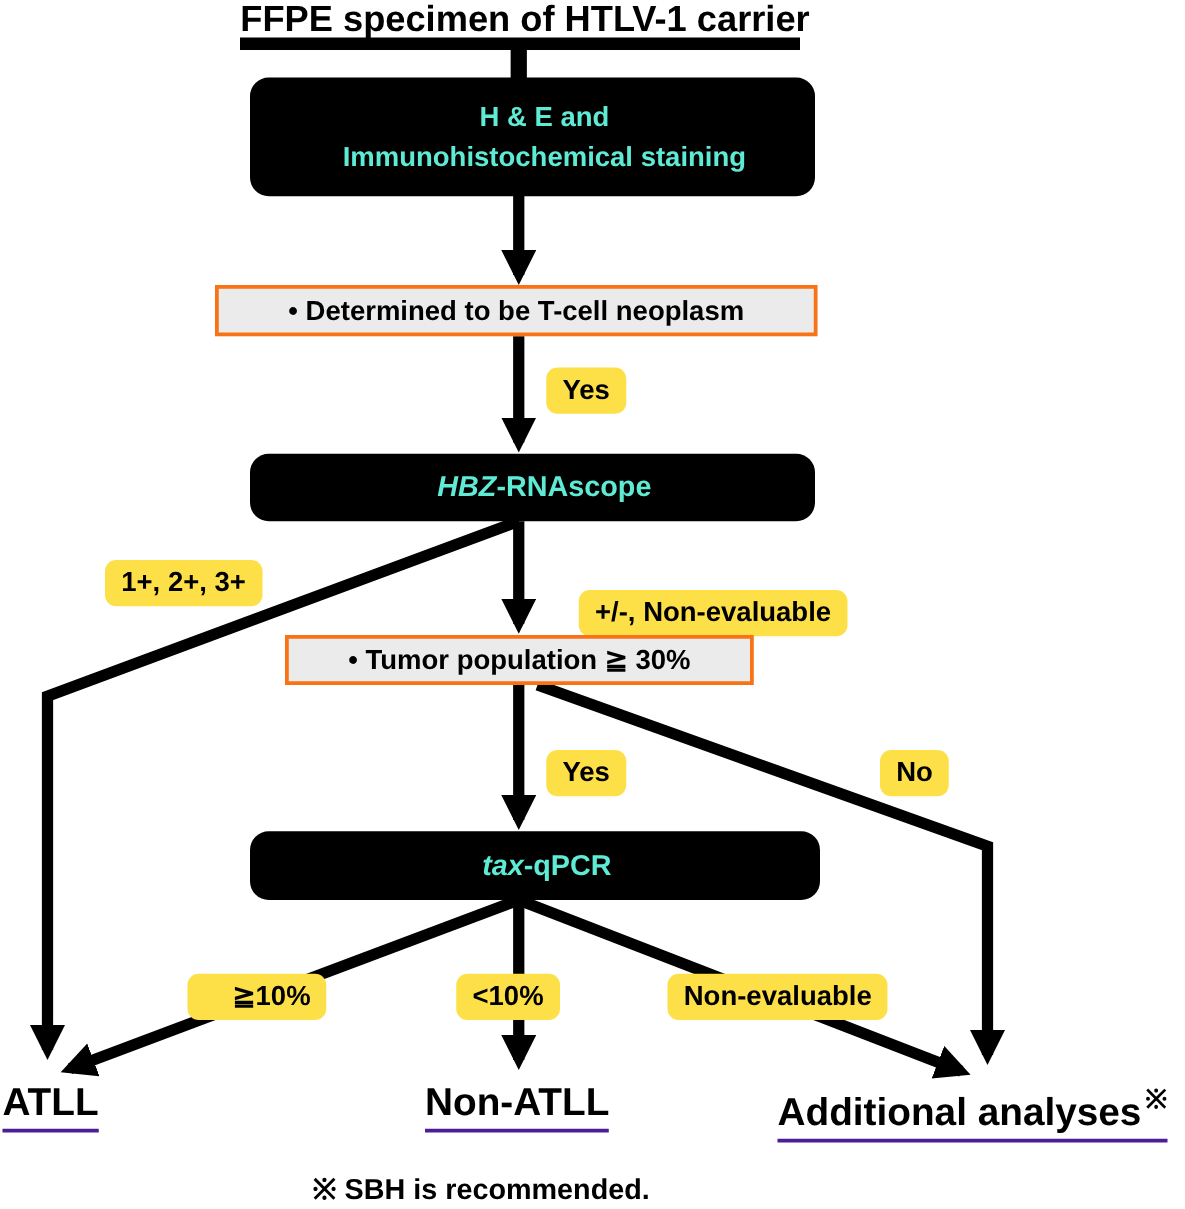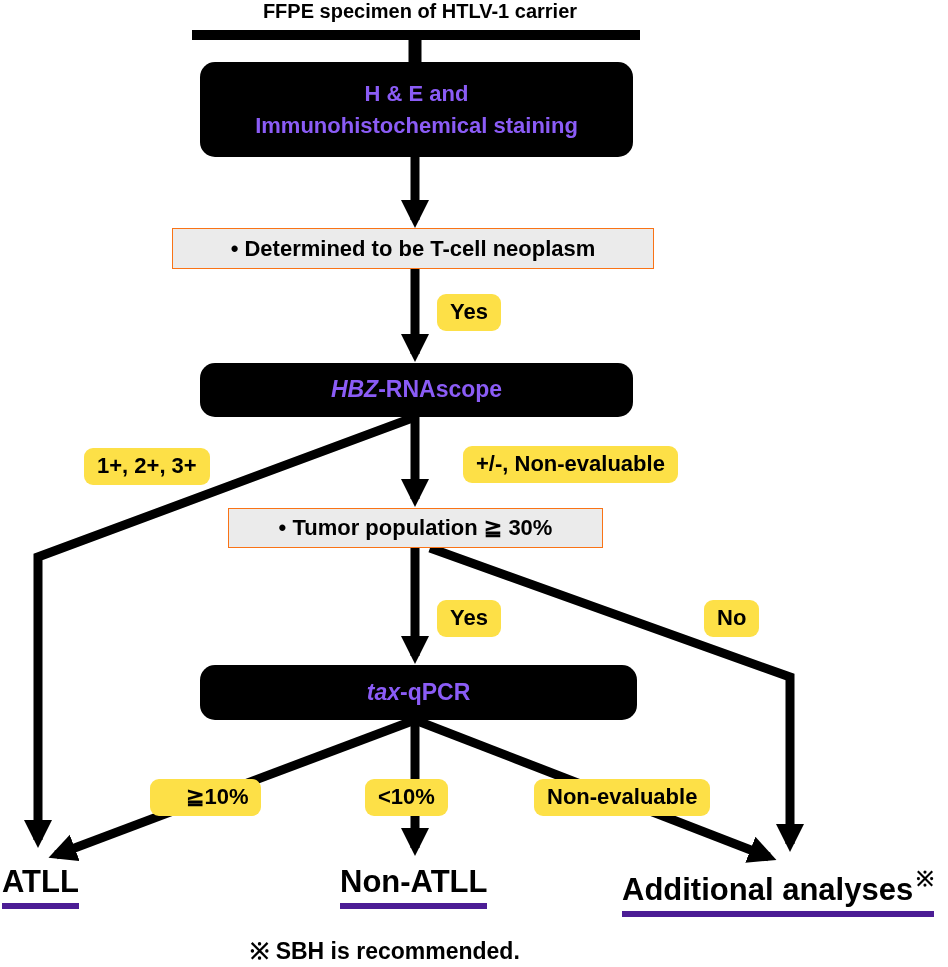--- a/index.html
+++ b/index.html
@@ -16,44 +16,45 @@
   .connectors {
     position: absolute;
     left: 0; top: 0;
     width: 948px; height: 967px;
     z-index: 1;
   }
   .title {
     position: absolute;
     left: 190px; top: 0px; width: 460px;
     text-align: center;
-    font-size: 20px;
+    font-size: 29px;
     z-index: 3;
   }
   .black-node {
     position: absolute;
     background: #000000;
-    color: #8b5cf6;
+    color: #5eead4;
     border-radius: 15px;
     display: flex;
     flex-direction: column;
     align-items: center;
     justify-content: center;
     text-align: center;
     font-size: 22px;
     line-height: 1.45;
     z-index: 3;
+    padding-left: 19px;
   }
   .node-staining { left: 200px; top: 62px;  width: 433px; height: 95px; }
   .node-hbz      { left: 200px; top: 363px; width: 433px; height: 54px; font-size: 23px; }
   .node-tax      { left: 200px; top: 665px; width: 437px; height: 55px; font-size: 23px; }
   .check-box {
     position: absolute;
     background: #ebebeb;
-    border: 1px solid #f97316;
+    border: 3px solid #f97316;
     display: flex;
     align-items: center;
     justify-content: center;
     text-align: center;
     font-size: 22px;
     z-index: 3;
     box-sizing: border-box;
   }
   .check-tcell { left: 172px; top: 228px; width: 482px; height: 41px; }
   .check-tumor { left: 228px; top: 508px; width: 375px; height: 40px; }
@@ -62,35 +63,35 @@
     background: #fde047;
     border-radius: 9px;
     padding: 4px 13px;
     font-size: 22px;
     line-height: 1.3;
     white-space: nowrap;
     z-index: 2;
   }
   .lbl-yes1     { left: 437px; top: 294px; }
   .lbl-grades   { left: 84px;  top: 448px; text-align: right; }
-  .lbl-noneval1 { left: 463px; top: 446px; }
+  .lbl-noneval1 { left: 463px; top: 472px; }
   .lbl-yes2     { left: 437px; top: 600px; }
   .lbl-no       { left: 704px; top: 600px; }
   .lbl-ge10     { left: 150px; top: 779px; padding-left: 36px; }
   .lbl-lt10     { left: 365px; top: 779px; }
   .lbl-noneval2 { left: 534px; top: 779px; }
   .outcome {
     position: absolute;
     font-size: 31px;
     white-space: nowrap;
     z-index: 3;
   }
   .outcome .underlined {
     display: inline-block;
-    border-bottom: 6px solid #4c1d95;
+    border-bottom: 3px solid #4c1d95;
     padding-bottom: 3px;
     text-align: right;
   }
   .outcome-atll     { left: 2px;   top: 864px; }
   .outcome-nonatll  { left: 340px; top: 864px; }
   .outcome-additional { left: 622px; top: 864px; }
   .outcome sup {
     font-size: 21px;
     vertical-align: 14px;
     padding-left: 3px;

